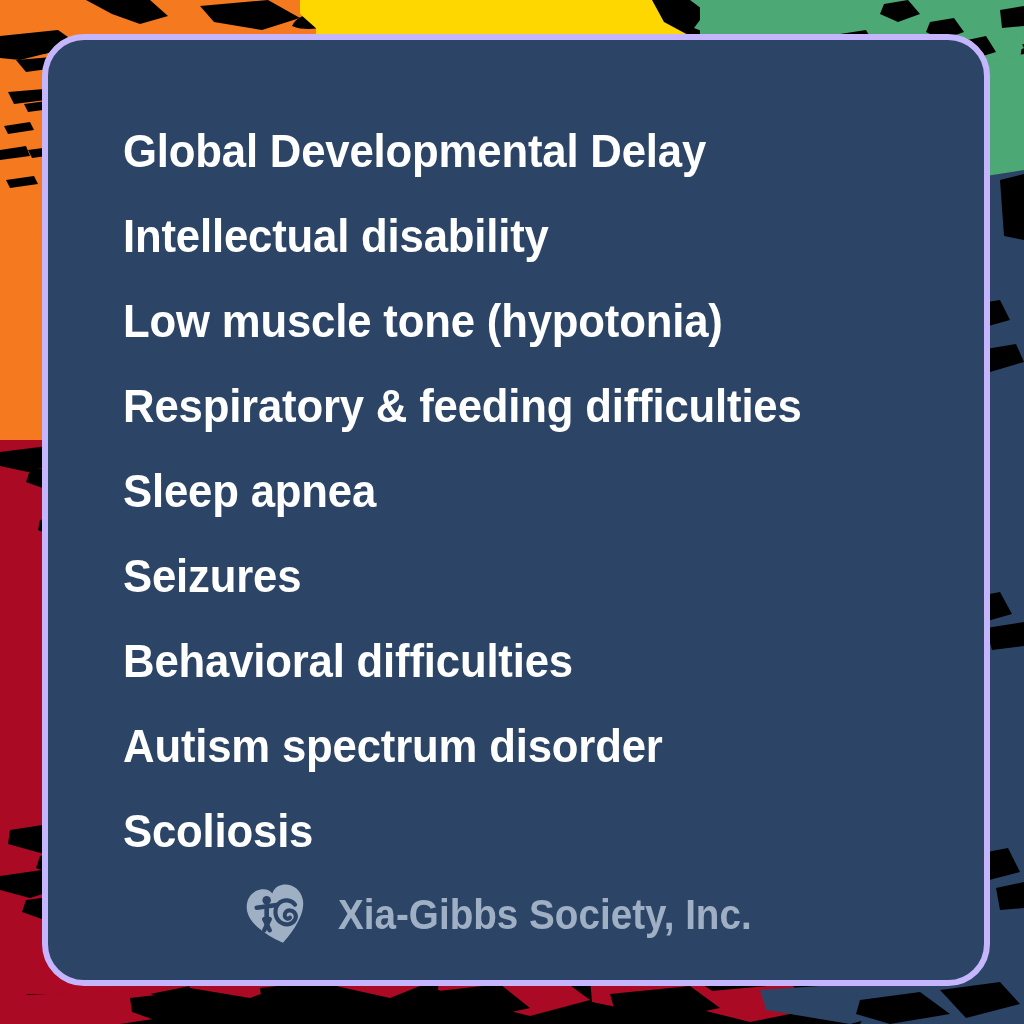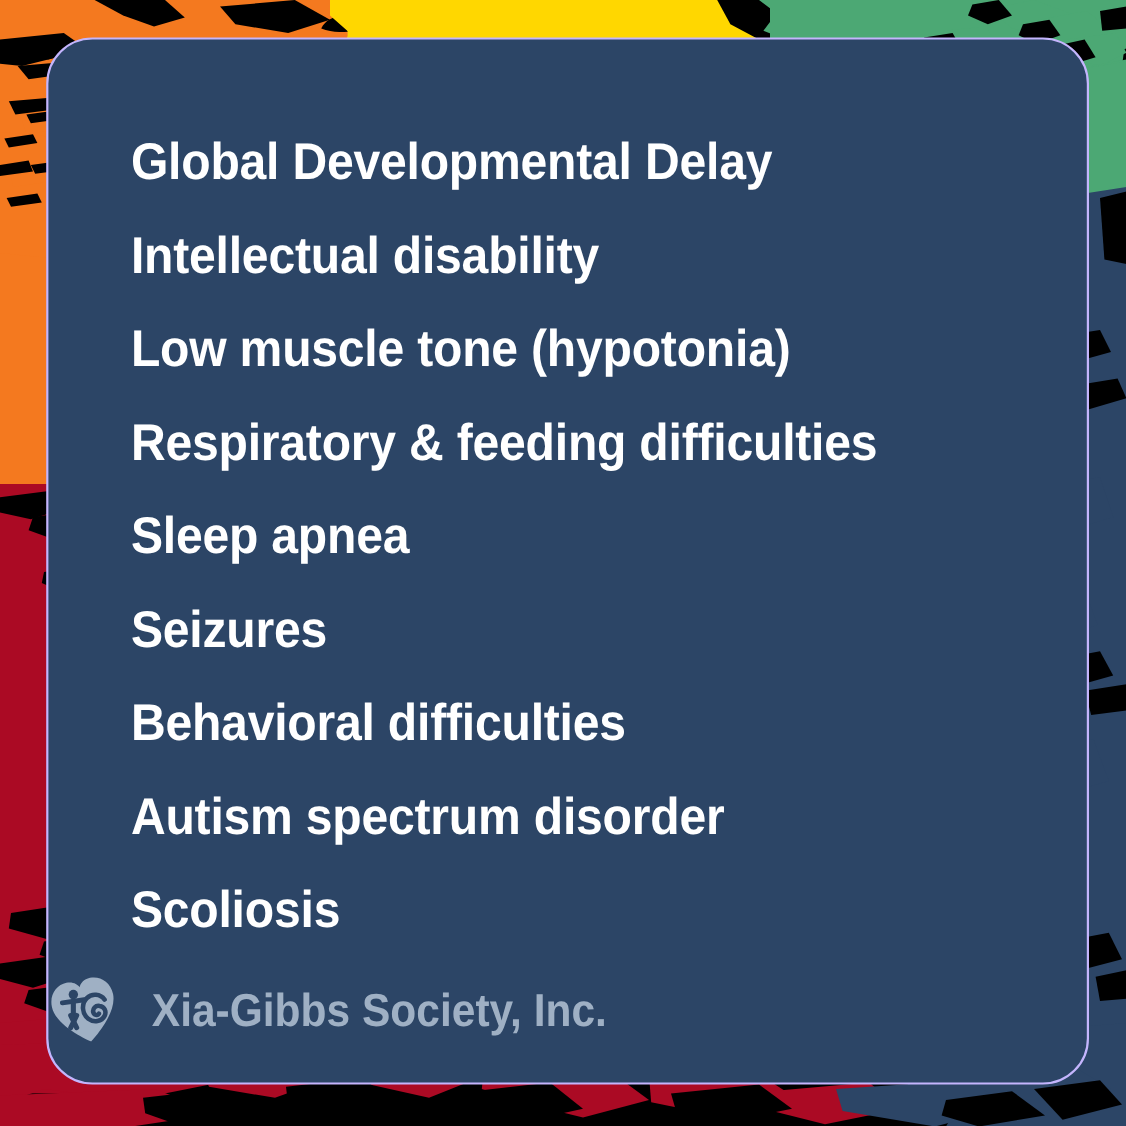--- a/index.html
+++ b/index.html
@@ -29,21 +29,21 @@
   }
 
   
   .card {
     position: absolute;
     left: 42px;
     top: 34px;
     width: 948px;
     height: 952px;
     background: #2c4566;
-    border: 2px solid #c4b5fd;
+    border: 6px solid #c4b5fd;
     border-radius: 42px;
   }
 
   .symptom-list {
     position: absolute;
     left: 75px;
     top: 68px;
     width: 830px;
     list-style: none;
   }
@@ -61,20 +61,21 @@
   }
 
   
   .footer {
     position: absolute;
     left: 0;
     right: 0;
     bottom: 34px;
     display: flex;
     align-items: center;
+    justify-content: center;
     gap: 28px;
   }
 
   .logo-mark {
     width: 66px;
     height: 62px;
     flex: 0 0 auto;
     display: block;
   }
 

